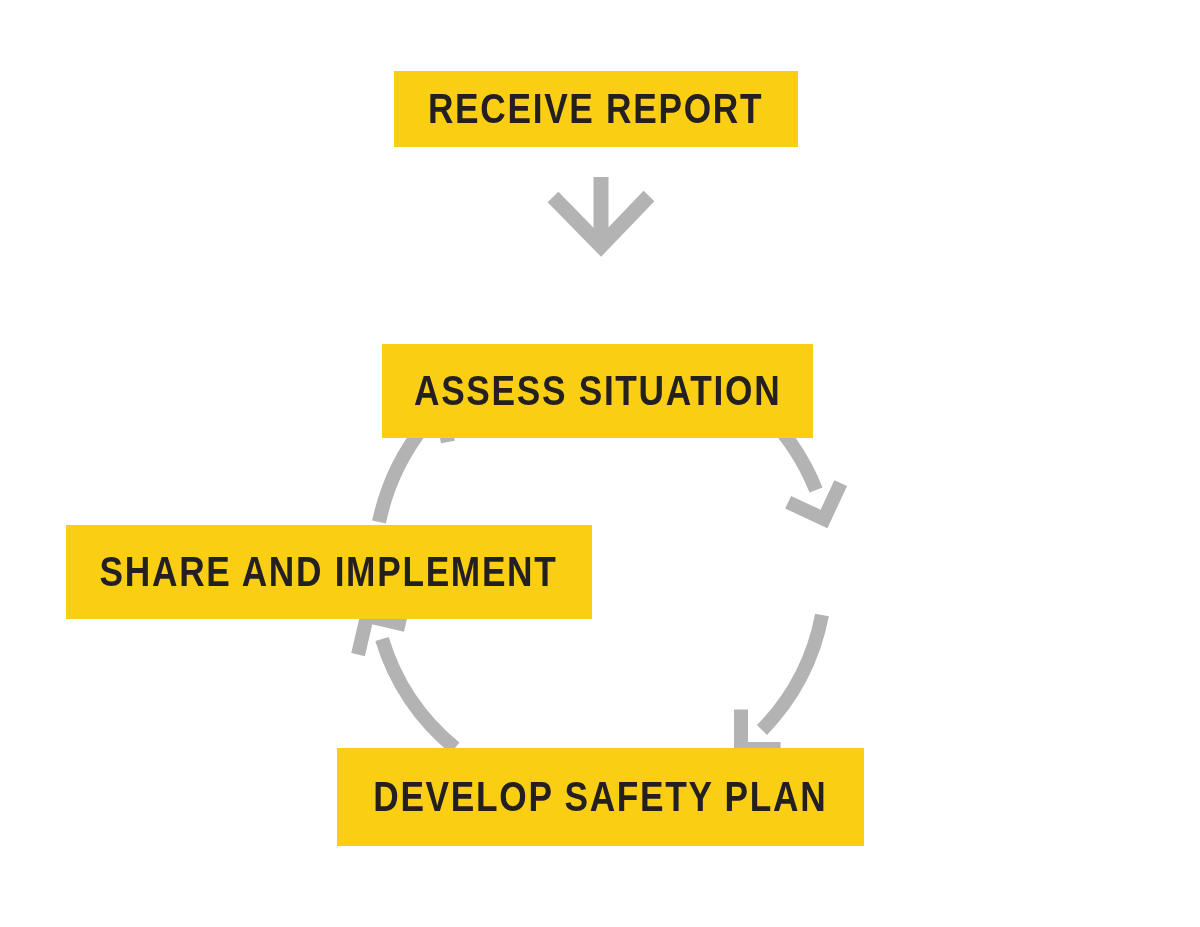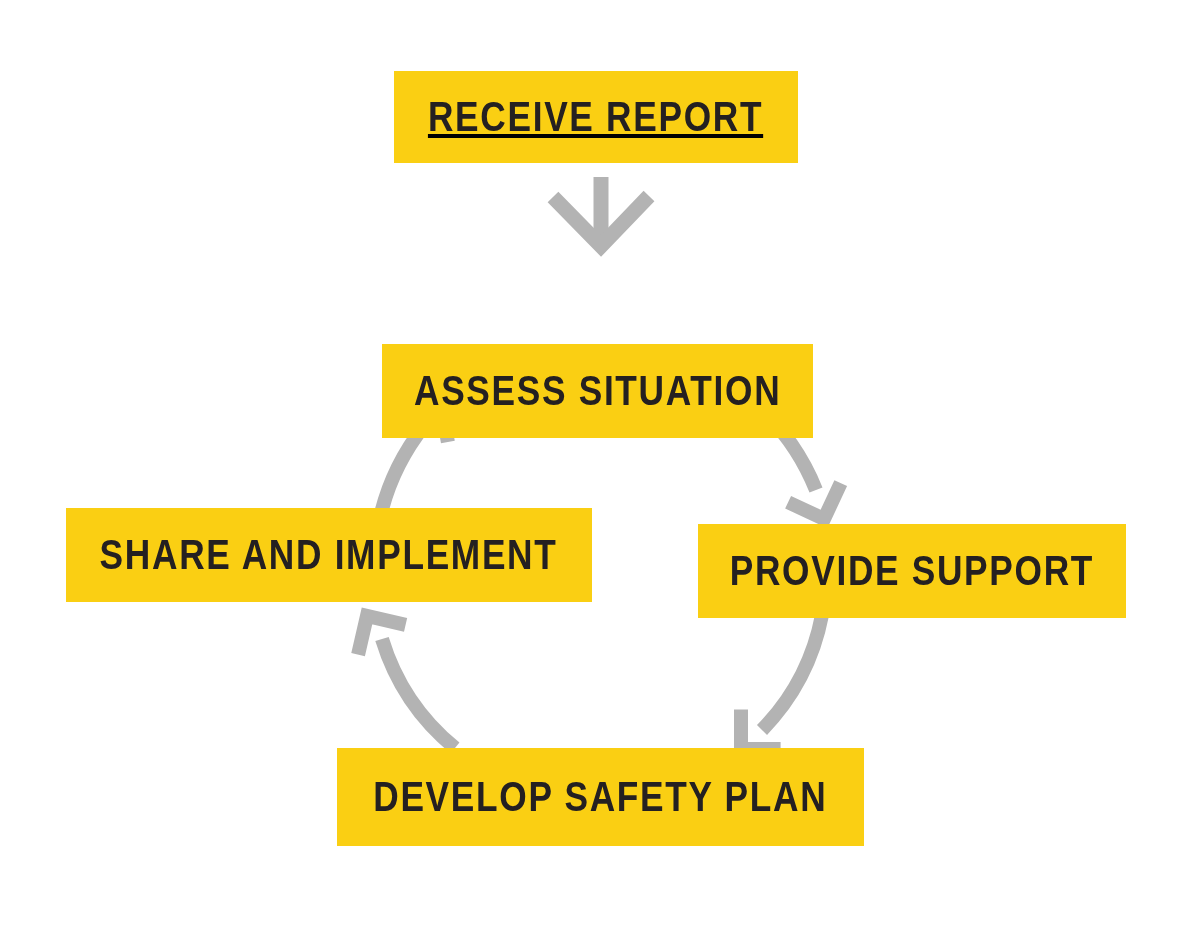--- a/index.html
+++ b/index.html
@@ -40,23 +40,23 @@
   }
   .node .label {
     font-size: 42px;
     font-weight: bold;
     letter-spacing: 2px;
     color: var(--text);
     white-space: nowrap;
     transform: scaleX(0.84);
     transform-origin: center;
   }
-  #node-receive  { left: 394px; top: 71px;  width: 404px; height: 92px; text-decoration: underline; }
+  #node-receive  { left: 394px; top: 71px;  width: 404px; height: 76px; }
   #node-assess   { left: 382px; top: 318px; width: 431px; height: 94px; margin-top: 26px; }
-  #node-share    { left: 66px;  top: 508px; width: 526px; height: 94px; }
+  #node-share    { left: 66px;  top: 525px; width: 526px; height: 94px; }
   #node-provide  { left: 698px; top: 524px; width: 428px; height: 94px; }
   #node-develop  { left: 337px; top: 748px; width: 527px; height: 98px; justify-content: center; }
 </style>
 </head>
 <body>
 
 <div class="canvas">
 
   <svg class="arrow-layer" viewBox="0 0 1200 927">
 
@@ -91,21 +91,18 @@
   </div>
 
   <div class="node" id="node-assess">
     <span class="label">ASSESS SITUATION</span>
   </div>
 
   <div class="node" id="node-share">
     <span class="label">SHARE AND IMPLEMENT</span>
   </div>
 
-  <div class="node" id="node-provide">
-    <span class="label">PROVIDE SUPPORT</span>
-  </div>
 
   <div class="node" id="node-develop">
     <span class="label">DEVELOP SAFETY PLAN</span>
   </div>
 
 </div>
 
 </body></html>

